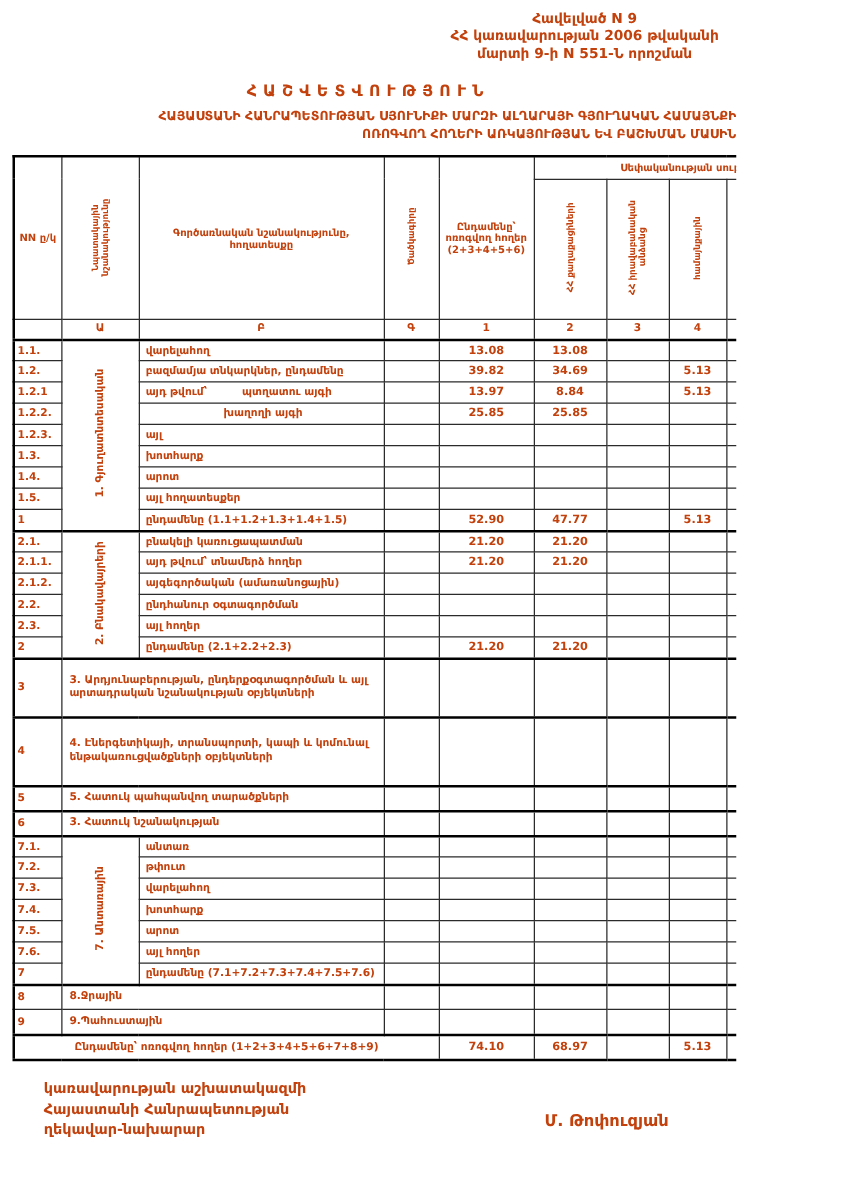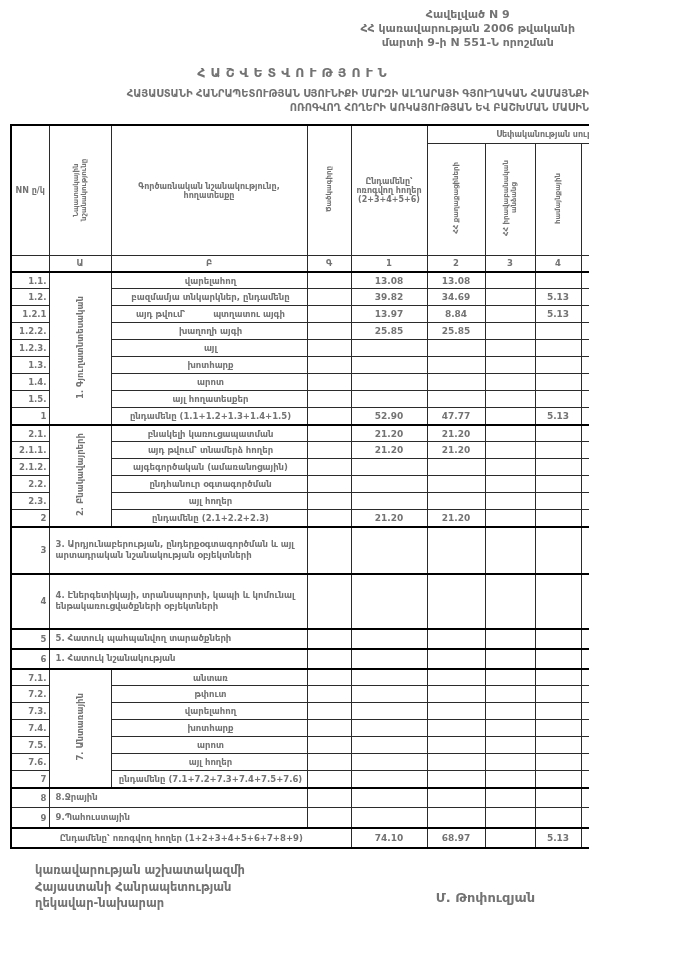--- a/index.html
+++ b/index.html
@@ -1,40 +1,40 @@
 <!DOCTYPE html>
 <html><head>
 <meta charset="utf-8">
 <style>
   html,body { margin:0; padding:0; background:#fff; }
   .page {
     position:relative; width:589px; height:963px; background:#ffffff;
-    font-family:"DejaVu Sans", sans-serif; color:#737373; overflow:hidden;
+    font-family:"DejaVu Sans", sans-serif; color:#c2410c; overflow:hidden;
   }
   .corner { margin:8px 14px 0 0; text-align:center; float:right;
     font-size:11px; font-weight:bold; line-height:1.25; }
   .titleblock { clear:both; padding-top:16px; text-align:center; }
   .doc-title { font-size:12.5px; font-weight:bold; letter-spacing:5px; }
   .doc-subtitle { margin-top:7px; font-size:10px; font-weight:bold; line-height:1.35;text-align:right; }
   table.report { border-collapse:collapse; margin:10px 8px 0 10px;
     border:2px solid #000; table-layout:fixed; width:676px; }
   th, td { border:1px solid #2b2b2b; padding:0 2px; overflow:hidden; }
   thead th { font-weight:bold; font-size:8px; text-align:center; vertical-align:middle; }
   thead tr.subhead { height:112px; }
   thead tr.tophead { height:18px; }
   .vert-text { writing-mode:vertical-rl; transform:rotate(180deg);
     display:inline-block; max-height:108px; line-height:1.2; }
   th .vert-text { font-size:7px; font-weight:bold; }
   th.foreign-col .vert-text { font-size:6.3px; line-height:1.15; }
   tr.letters td { font-size:8.5px; font-weight:bold; text-align:center; height:15px;
     border-bottom:2px solid #000; }
   tbody tr { height:17px; }
   tbody td { font-size:8.5px; font-weight:bold; vertical-align:middle; }
-  td.no { text-align:right; }
-  td.label { text-align:center; padding-left:5px; }
+  td.no { text-align:left; }
+  td.label { text-align:left; padding-left:5px; }
   td.label.center { text-align:center; }
   td.label.split .prefix { margin-right:28px; }
   td.num { text-align:center; font-size:9px; }
   td.section-cell { text-align:center; vertical-align:middle; }
   td.section-cell .vert-text { font-size:8.5px; font-weight:bold; max-height:140px; }
   td.wide-label { text-align:left; padding-left:6px; line-height:1.35; }
   td.grand-label { text-align:center; font-weight:bold; }
   tr.h45 { height:47px; } tr.h52 { height:55px; } tr.h20 { height:20px; }
   tr.bt td { border-top:2px solid #000; }
   tr.grand td { border-top:2px solid #000; border-bottom:2px solid #000; }
@@ -300,21 +300,21 @@
           <td class="code"></td>
           <td class="num"></td>
           <td class="num"></td>
           <td class="num"></td>
           <td class="num"></td>
           <td class="num"></td>
           <td class="num"></td>
         </tr>
         <tr class="bt h20">
           <td class="no">6</td>
-          <td class="wide-label" colspan="2">1. Հատուկ նշանակության</td>
+          <td class="wide-label" colspan="2">3. Հատուկ նշանակության</td>
           <td class="code"></td>
           <td class="num"></td>
           <td class="num"></td>
           <td class="num"></td>
           <td class="num"></td>
           <td class="num"></td>
           <td class="num"></td>
         </tr>
         <tr class="bt">
           <td class="no">7.1.</td>

